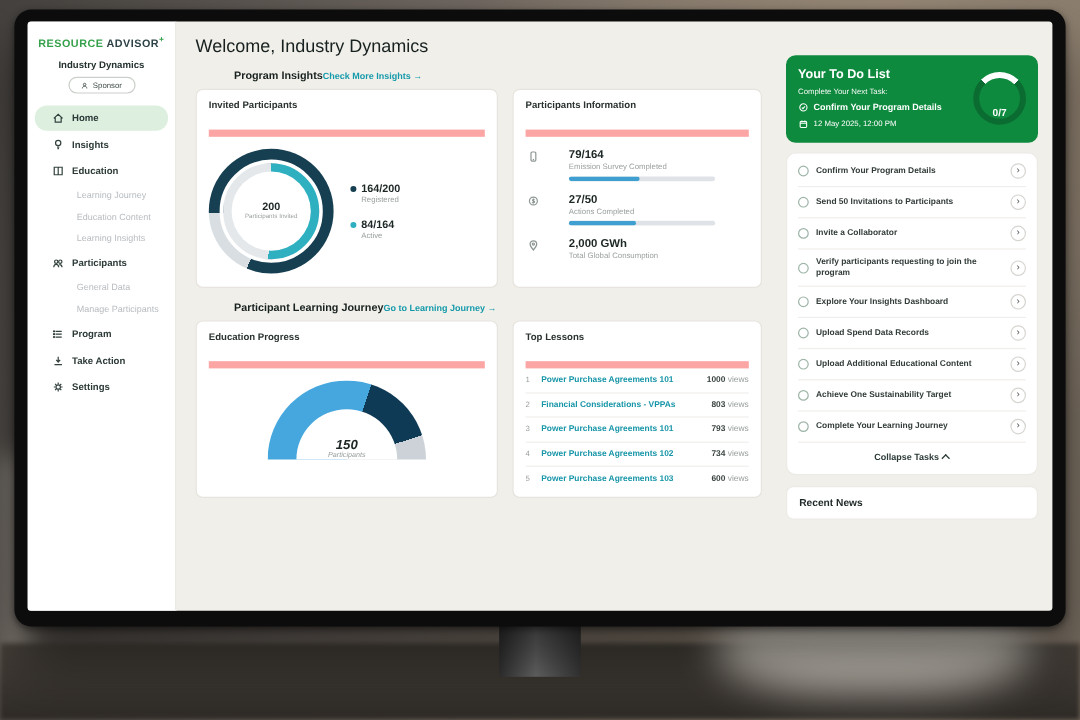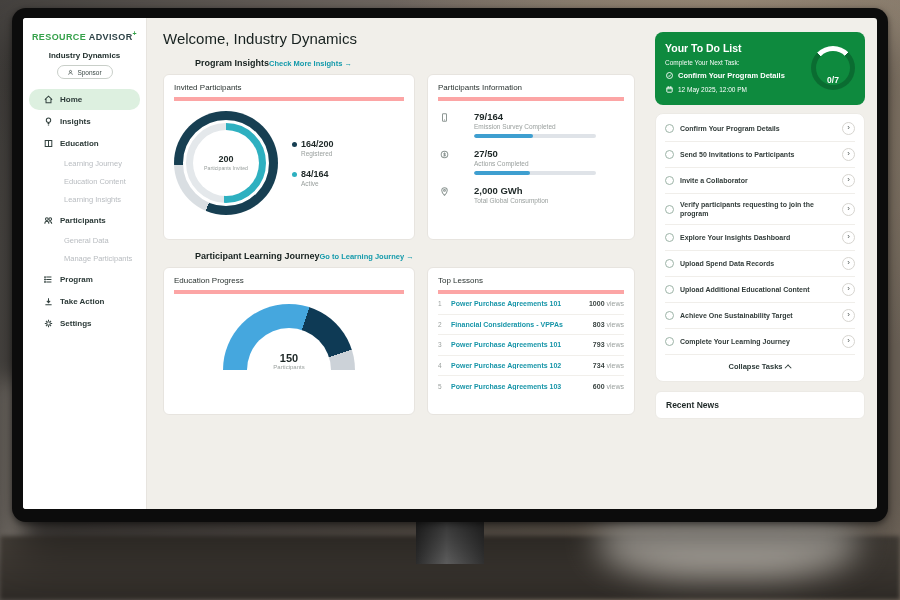--- a/index.html
+++ b/index.html
@@ -56,22 +56,22 @@
   .filters { display:flex; gap:28px; margin-top:8px; align-items:center; }
   .filter { display:flex; align-items:center; gap:4px; font-size:7.5px; color:#5a615f; }
   .filter b { color:#1d2726; font-size:7.5px; }
   .chev { width:5px; height:5px; border-right:1.3px solid #3c4543; border-bottom:1.3px solid #3c4543;
     transform:rotate(45deg) translateY(-1px); display:inline-block; }
   .sec-row { display:flex; justify-content:flex-start; align-items:center; margin-top:11px;padding-left:32px; }
   .sec-title { font-size:9px; font-weight:700; color:#17211f; }
   .sec-link { font-size:7.5px; font-weight:700; color:#149aab; cursor:pointer; }
   .cards { display:flex; gap:12px; margin-top:6px; }
   .card { background:#fff; border:1px solid #e7e4df; border-radius:6px; padding:8px 10px; }
-  .card-title { font-size:8px; font-weight:400; color:#2a3331; padding-bottom:5px;
-    border-bottom:4px solid #fca5a5; }
+  .card-title { font-size:8px; font-weight:700; color:#2a3331; padding-bottom:16px;
+    border-bottom:6px solid #fca5a5; }
 
   
   .card-invited { width:252px; height:166px; }
   .invited-body { display:flex; align-items:center; gap:14px; margin-top:10px; }
   .donut { border-radius:50%; position:relative; }
   .donut-outer { width:104px; height:104px; padding:9px; }
   .donut-inner { width:86px; height:86px; border:3px solid #fff; padding:7px; }
   .hole { width:100%; height:100%; background:#fff; border-radius:50%;
     display:flex; flex-direction:column; align-items:center; justify-content:center; }
   .hole .v { font-size:9px; font-weight:700; color:#1d2726; }
@@ -88,41 +88,41 @@
   .info-row { display:flex; gap:24px; margin-top:10px; }
   .info-icon { width:12px; display:flex; justify-content:center; padding-top:1px; }
   .info-icon svg { width:11px; height:11px; stroke:#8d9794; stroke-width:1.1; fill:none; }
   .info-val { font-size:9.5px; font-weight:700; color:#1d2726; }
   .info-lab { font-size:6.5px; color:#9aa09e; margin-top:1px; }
   .bar { width:122px; height:4px; border-radius:2px; margin-top:4px; overflow:hidden; }
   .bar i { display:block; height:100%; border-radius:2px; }
 
   
   .card-edu { width:252px; height:148px; }
-  .gauge-wrap { width:132px; height:66px; position:relative; overflow:hidden; margin:10px auto 0; }
+  .gauge-wrap { width:132px; height:66px; position:relative; overflow:hidden; margin:10px auto 0;font-style:italic; }
   .gauge { width:132px; height:132px; border-radius:50%; }
   .gauge-hole { position:absolute; left:24px; top:24px; width:84px; height:84px;
     background:#fff; border-radius:50%; }
   .gauge-center { position:absolute; left:0; right:0; bottom:0; text-align:center; }
   .gauge-center .v { font-size:11px; font-weight:700; color:#1d2726; }
   .gauge-center .l { font-size:6px; color:#9aa09e; }
   .edu-legend { display:flex; justify-content:center; gap:20px; margin-top:9px; }
 
   
   .card-lessons { flex:1; height:148px; }
   .lesson-row { display:flex; align-items:center; height:20.5px; border-bottom:1px solid #f1efeb; }
   .lesson-row:last-child { border-bottom:none; }
   .lesson-rank { width:13px; font-size:6.5px; color:#9aa09e; }
   .lesson-title { flex:1; font-size:7px; font-weight:700; color:#1795a8; cursor:pointer;
     white-space:nowrap; overflow:hidden; }
   .lesson-views { font-size:7px; color:#9aa09e; }
   .lesson-views b { color:#3a4442; font-weight:700; }
 
   
-  .rightcol { width:228px; padding:14px 12px 0 6px; flex-shrink:0; }
+  .rightcol { width:228px; padding:28px 12px 0 6px; flex-shrink:0; }
   .todo-card { border-radius:8px; padding:10px 10px 11px; position:relative; color:#fff; }
   .todo-title { font-size:10.5px; font-weight:700; }
   .todo-sub { font-size:6.5px; margin-top:5px; opacity:.95; }
   .todo-next { display:flex; align-items:center; gap:4px; margin-top:5px;
     font-size:7.5px; font-weight:700; }
   .todo-due { display:flex; align-items:center; gap:4px; margin-top:5px; font-size:6.5px; }
   .todo-next svg, .todo-due svg { width:9px; height:9px; stroke:#fff; stroke-width:1.2; fill:none; }
   .todo-ring { position:absolute; right:10px; top:14px; width:44px; height:44px; padding:5px; }
   .todo-ring .ring-hole { width:100%; height:100%; border-radius:50%;
     display:flex; align-items:flex-end; justify-content:center;

